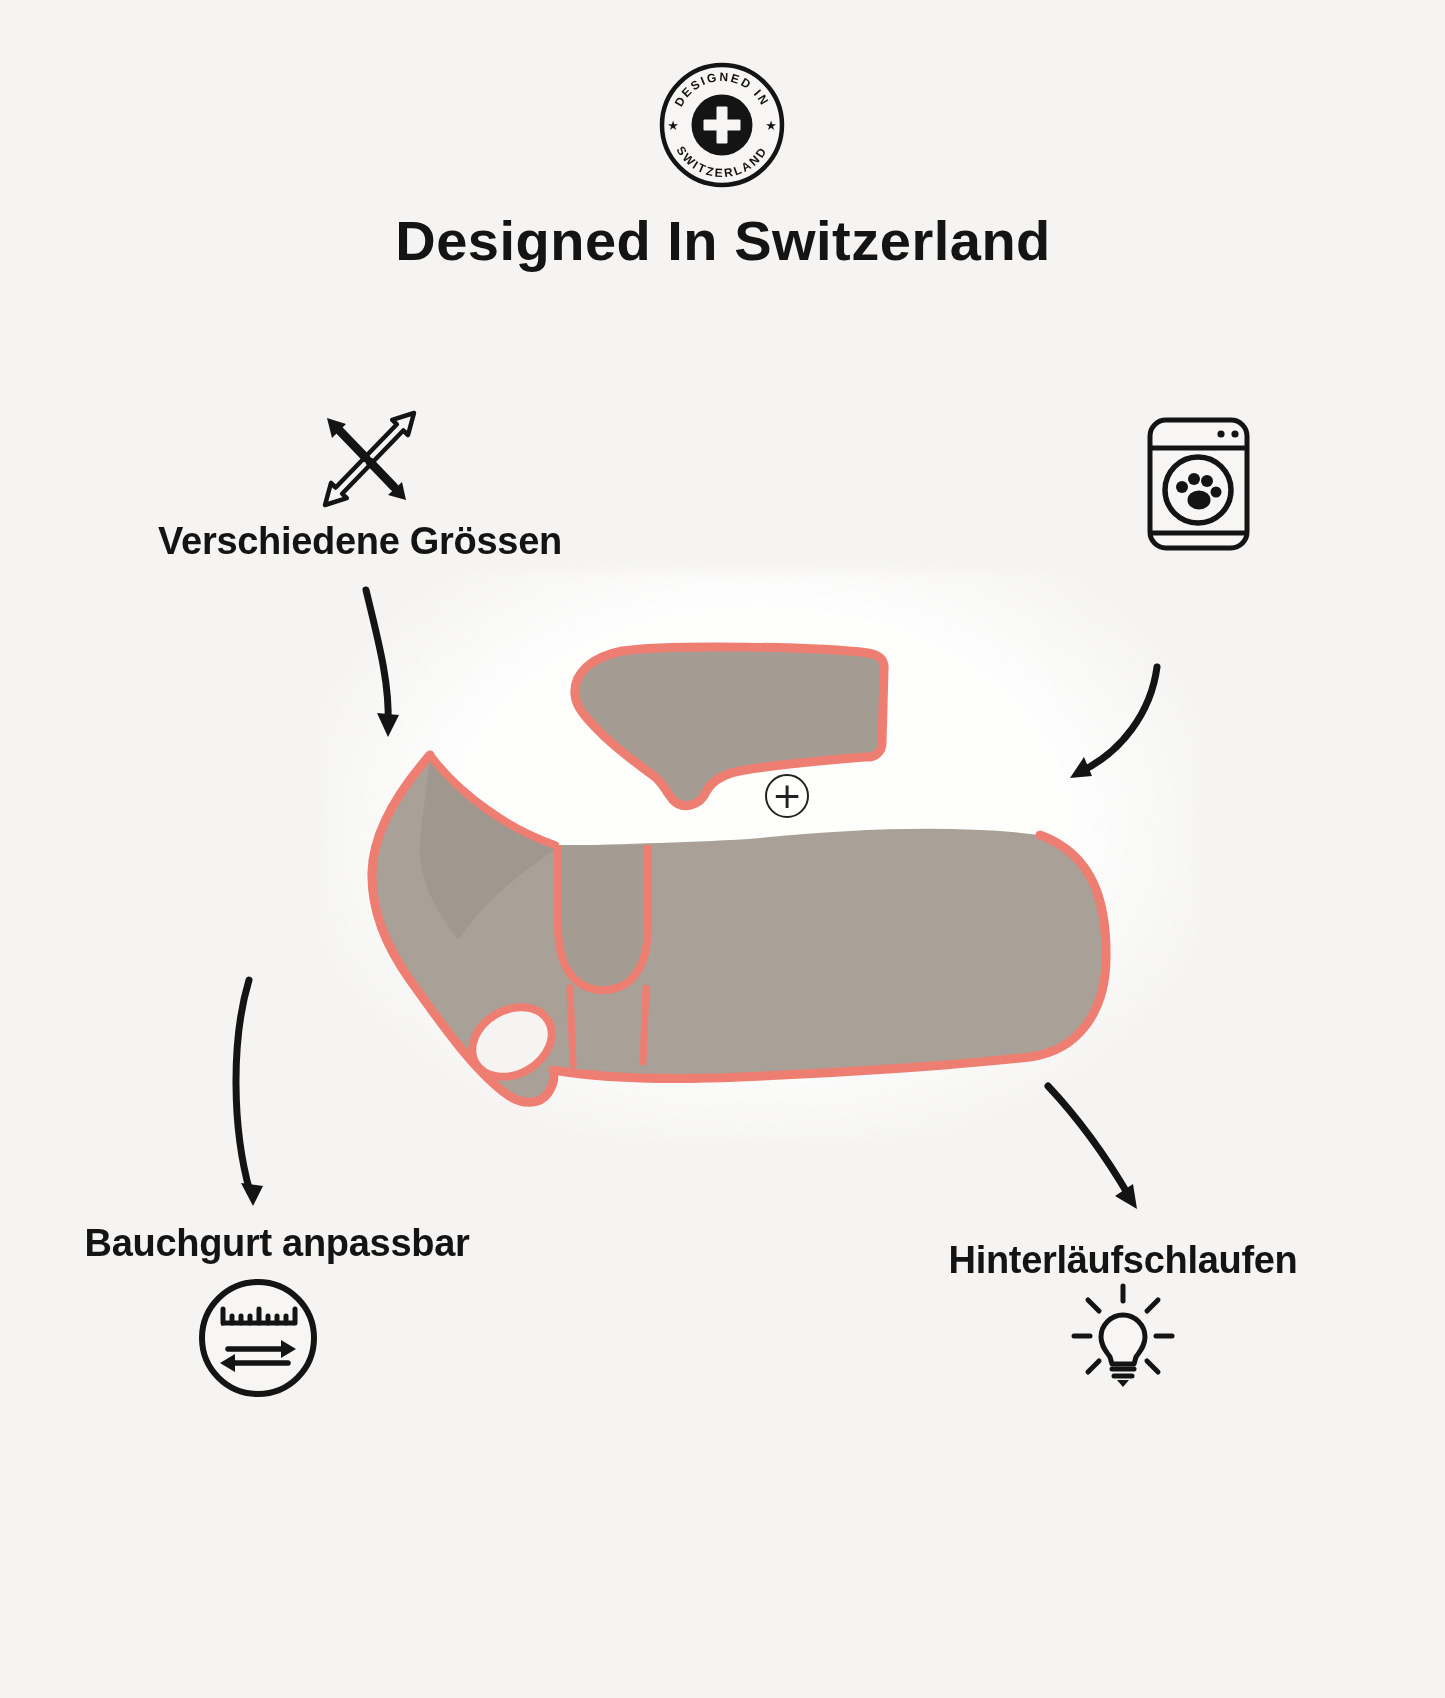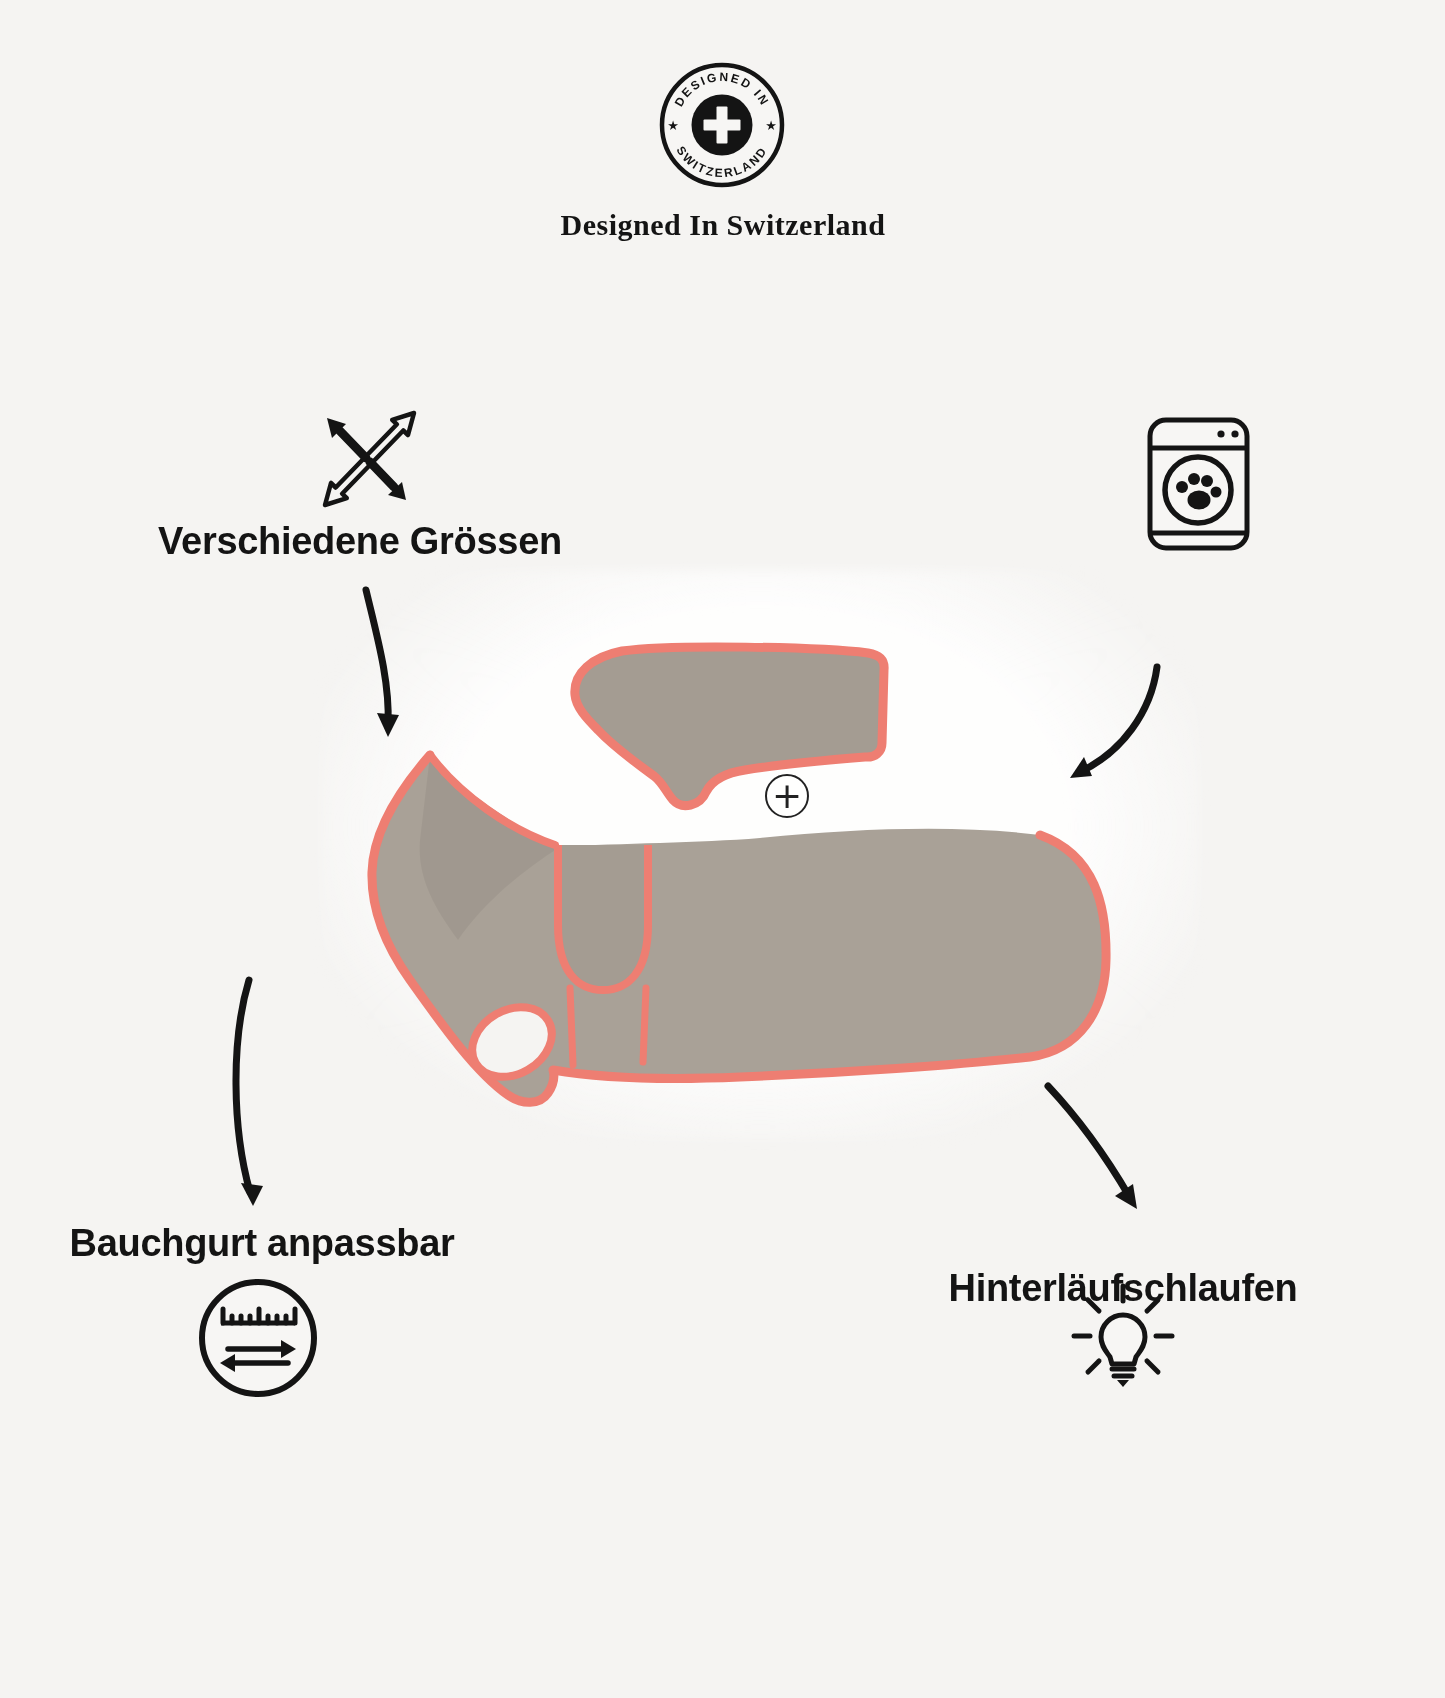--- a/index.html
+++ b/index.html
@@ -9,21 +9,21 @@
     font-family:"Liberation Sans",sans-serif;color:var(--ink,#141414);
   }
   .abs{position:absolute;}
   .halo{
     left:320px;top:570px;width:880px;height:570px;border-radius:60px;
     background:radial-gradient(ellipse at 50% 45%, rgba(255,255,255,.85) 0 50%, rgba(255,255,255,0) 78%);
     filter:blur(6px);
   }
   .heading{
     left:1px;right:0;top:208px;text-align:center;
-    font-size:30px;font-weight:700;letter-spacing:.5px;font-family:Liberation Serif, serif;
+    font-size:56px;font-weight:700;letter-spacing:.5px;
   }
   .label{
     transform:translateX(-50%);white-space:nowrap;
     font-size:38px;font-weight:600;letter-spacing:-0.3px;text-align:center;line-height:1.2;
   }
   svg{display:block;overflow:visible;}
   .ink-stroke{stroke:var(--ink,#141414);}
   .ink-fill{fill:var(--ink,#141414);}
   .coral-stroke{stroke:var(--coral,#ee7e72);}
   .grey-fill{fill:var(--grey,#a9a197);}
@@ -164,21 +164,21 @@
     <g>
       <path class="hand-arrow" d="M 249,980 C 231,1040 232,1128 250,1192"></path>
       <polygon points="253,1206 241,1183 263,1186" class="ink-fill"></polygon>
     </g>
     <g>
       <path class="hand-arrow" d="M 1048,1086 C 1078,1118 1108,1160 1129,1196"></path>
       <polygon points="1137,1209 1115,1196 1133,1184" class="ink-fill"></polygon>
     </g>
   </svg>
 
-  <div class="abs label" style="left:262px;top:1221px;">Bauchgurt anpassbar</div>
+  <div class="abs label" style="left:277px;top:1221px;">Bauchgurt anpassbar</div>
 
   <svg class="abs" style="left:196px;top:1276px;" width="124" height="124" viewBox="196 1276 124 124">
     <circle cx="258" cy="1338" r="56" class="paper-fill ink-stroke" stroke-width="6"></circle>
     <line x1="221" y1="1323" x2="295" y2="1323" class="ink-stroke" stroke-width="5"></line>
     <g class="ink-stroke" stroke-width="5" stroke-linecap="round">
       <line x1="223" y1="1323" x2="223" y2="1309"></line>
       <line x1="232" y1="1323" x2="232" y2="1316"></line>
       <line x1="241" y1="1323" x2="241" y2="1316"></line>
       <line x1="250" y1="1323" x2="250" y2="1316"></line>
       <line x1="259" y1="1323" x2="259" y2="1309"></line>
@@ -188,21 +188,21 @@
       <line x1="295" y1="1323" x2="295" y2="1309"></line>
     </g>
     <g>
       <line x1="228" y1="1349" x2="283" y2="1349" class="ink-stroke" stroke-width="5.5" stroke-linecap="round"></line>
       <polygon points="296,1349 281,1340 281,1358" class="ink-fill"></polygon>
       <line x1="288" y1="1363" x2="233" y2="1363" class="ink-stroke" stroke-width="5.5" stroke-linecap="round"></line>
       <polygon points="220,1363 235,1354 235,1372" class="ink-fill"></polygon>
     </g>
   </svg>
 
-  <div class="abs label" style="left:1123px;top:1238px;margin-top:28px;">Hinterläufschlaufen</div>
+  <div class="abs label" style="left:1123px;top:1238px;">Hinterläufschlaufen</div>
 
   <svg class="abs" style="left:1063px;top:1280px;" width="120" height="115" viewBox="1063 1280 120 115">
     <g class="ink-stroke" stroke-width="5" stroke-linecap="round">
       <line x1="1123" y1="1301" x2="1123" y2="1286"></line>
       <line x1="1099" y1="1311" x2="1088" y2="1300"></line>
       <line x1="1147" y1="1311" x2="1158" y2="1300"></line>
       <line x1="1090" y1="1336" x2="1074" y2="1336"></line>
       <line x1="1156" y1="1336" x2="1172" y2="1336"></line>
       <line x1="1099" y1="1361" x2="1088" y2="1372"></line>
       <line x1="1147" y1="1361" x2="1158" y2="1372"></line>

